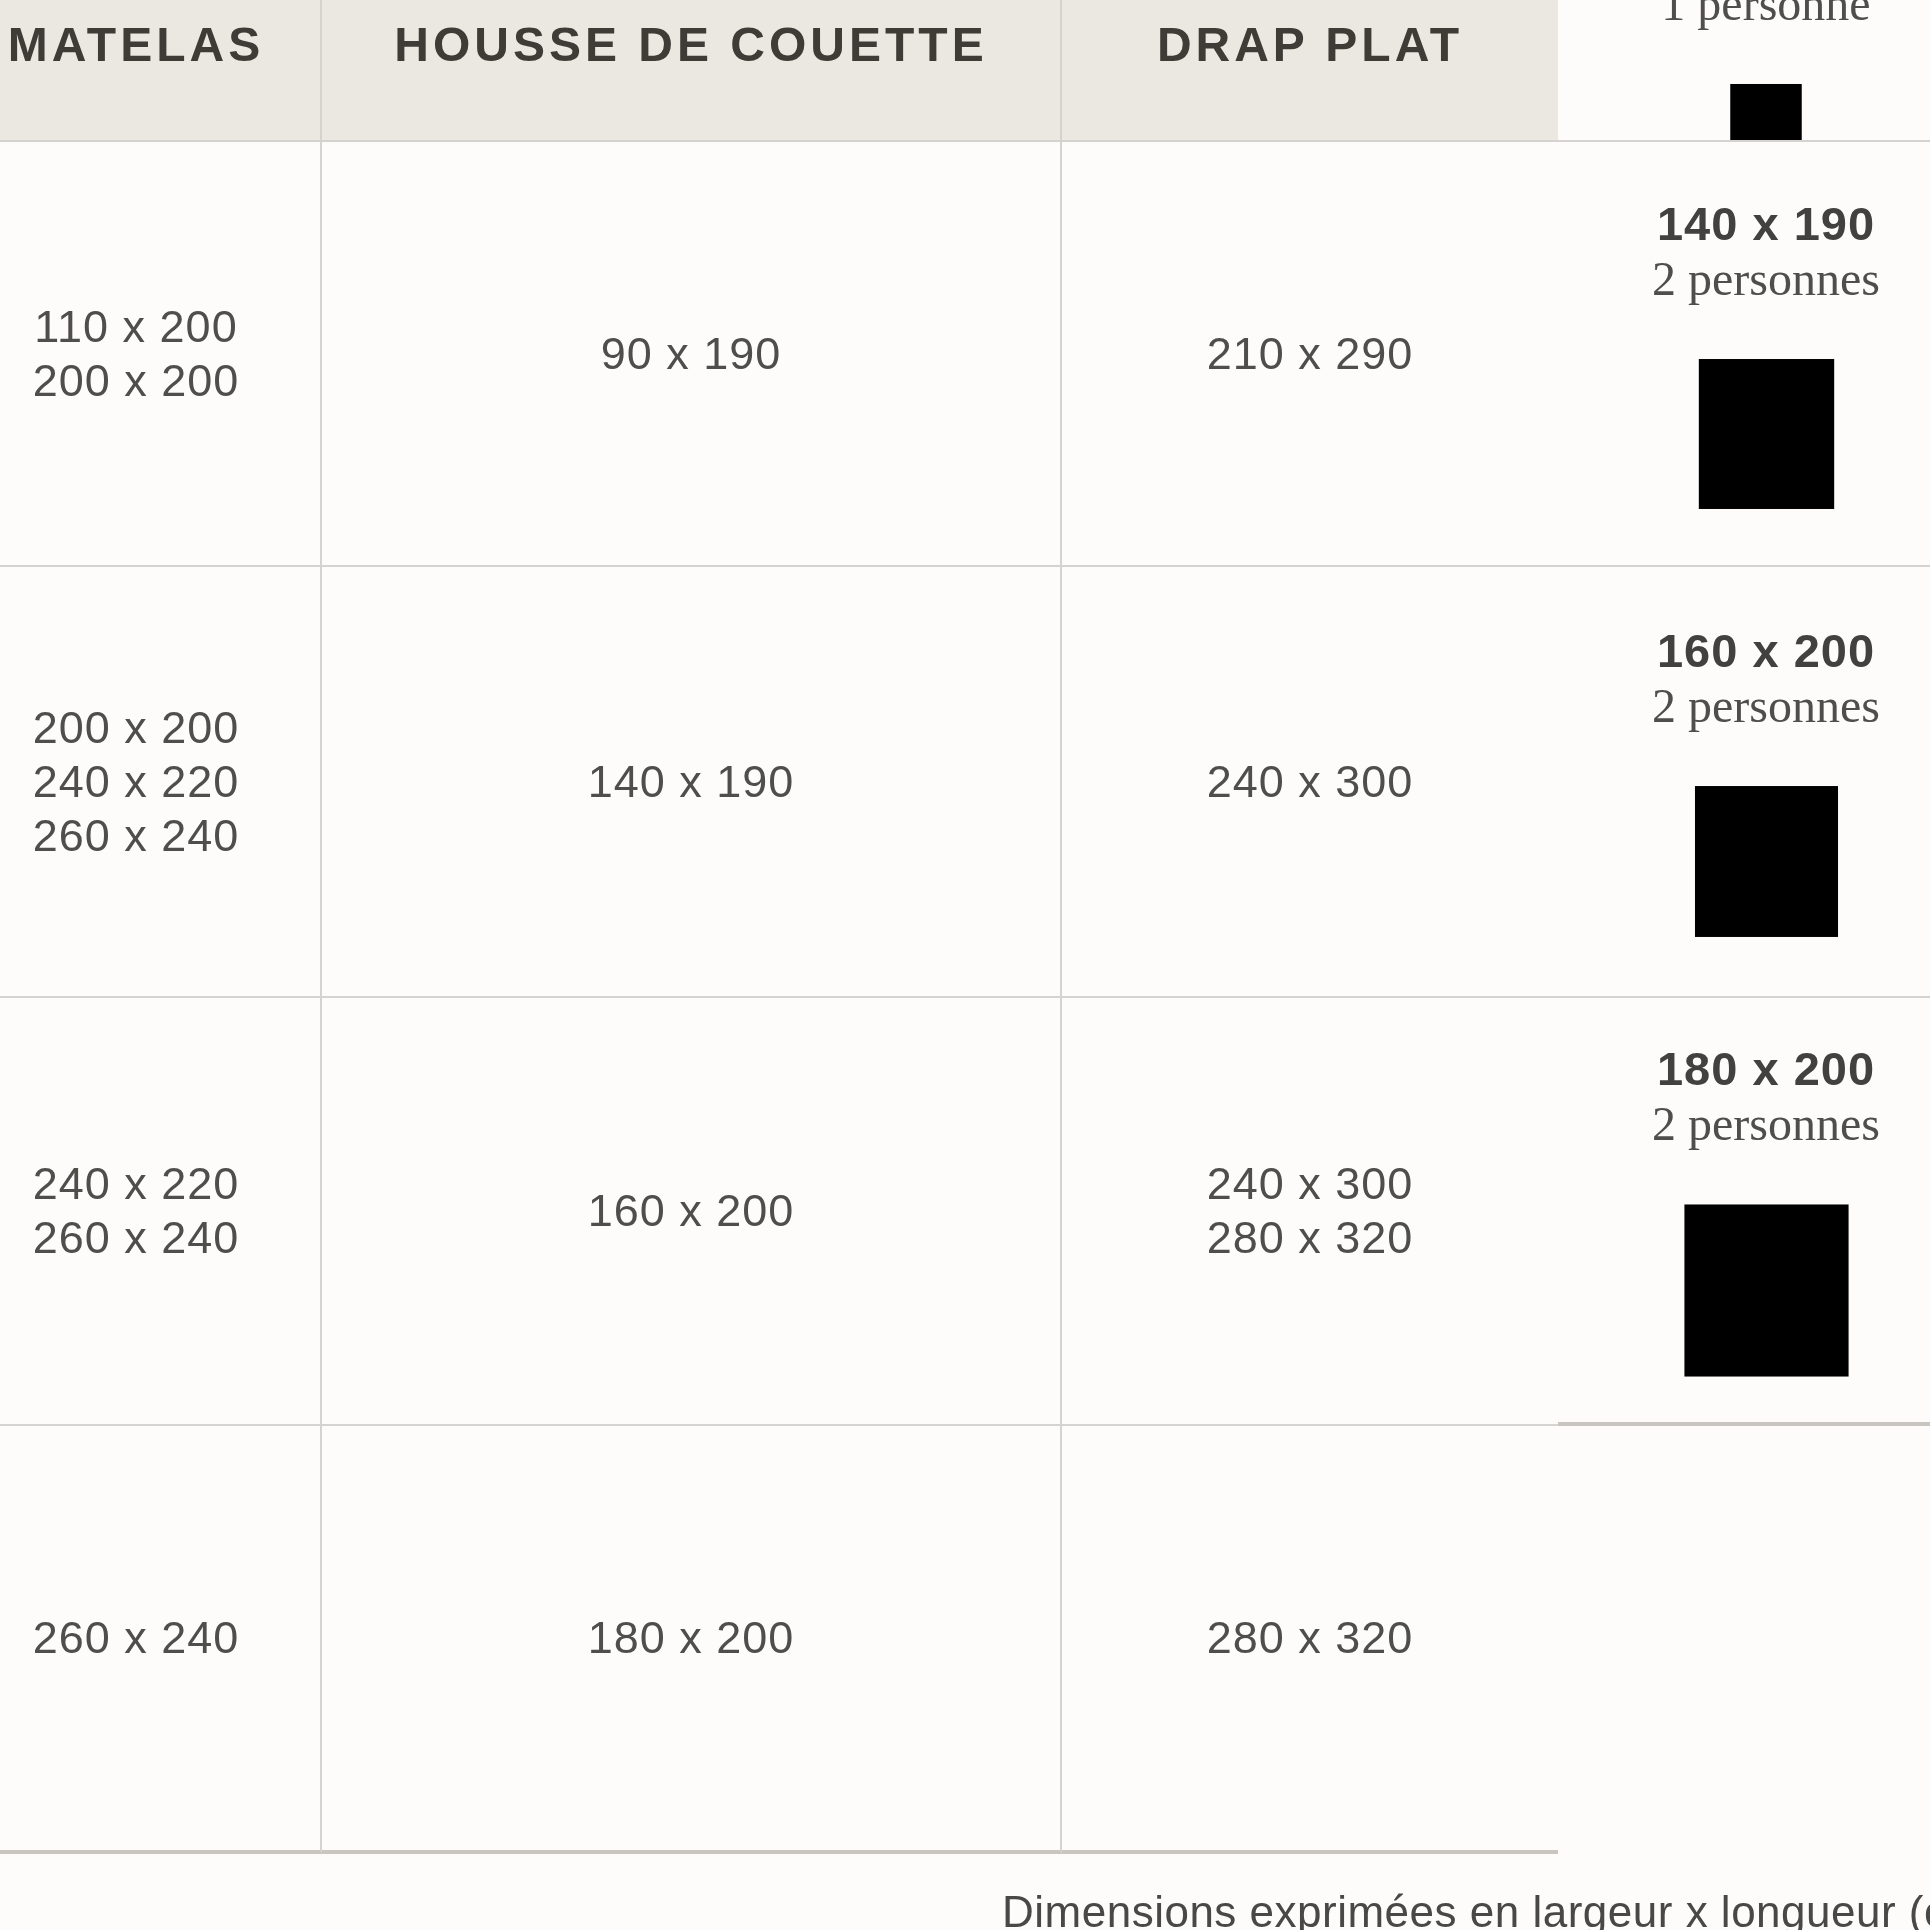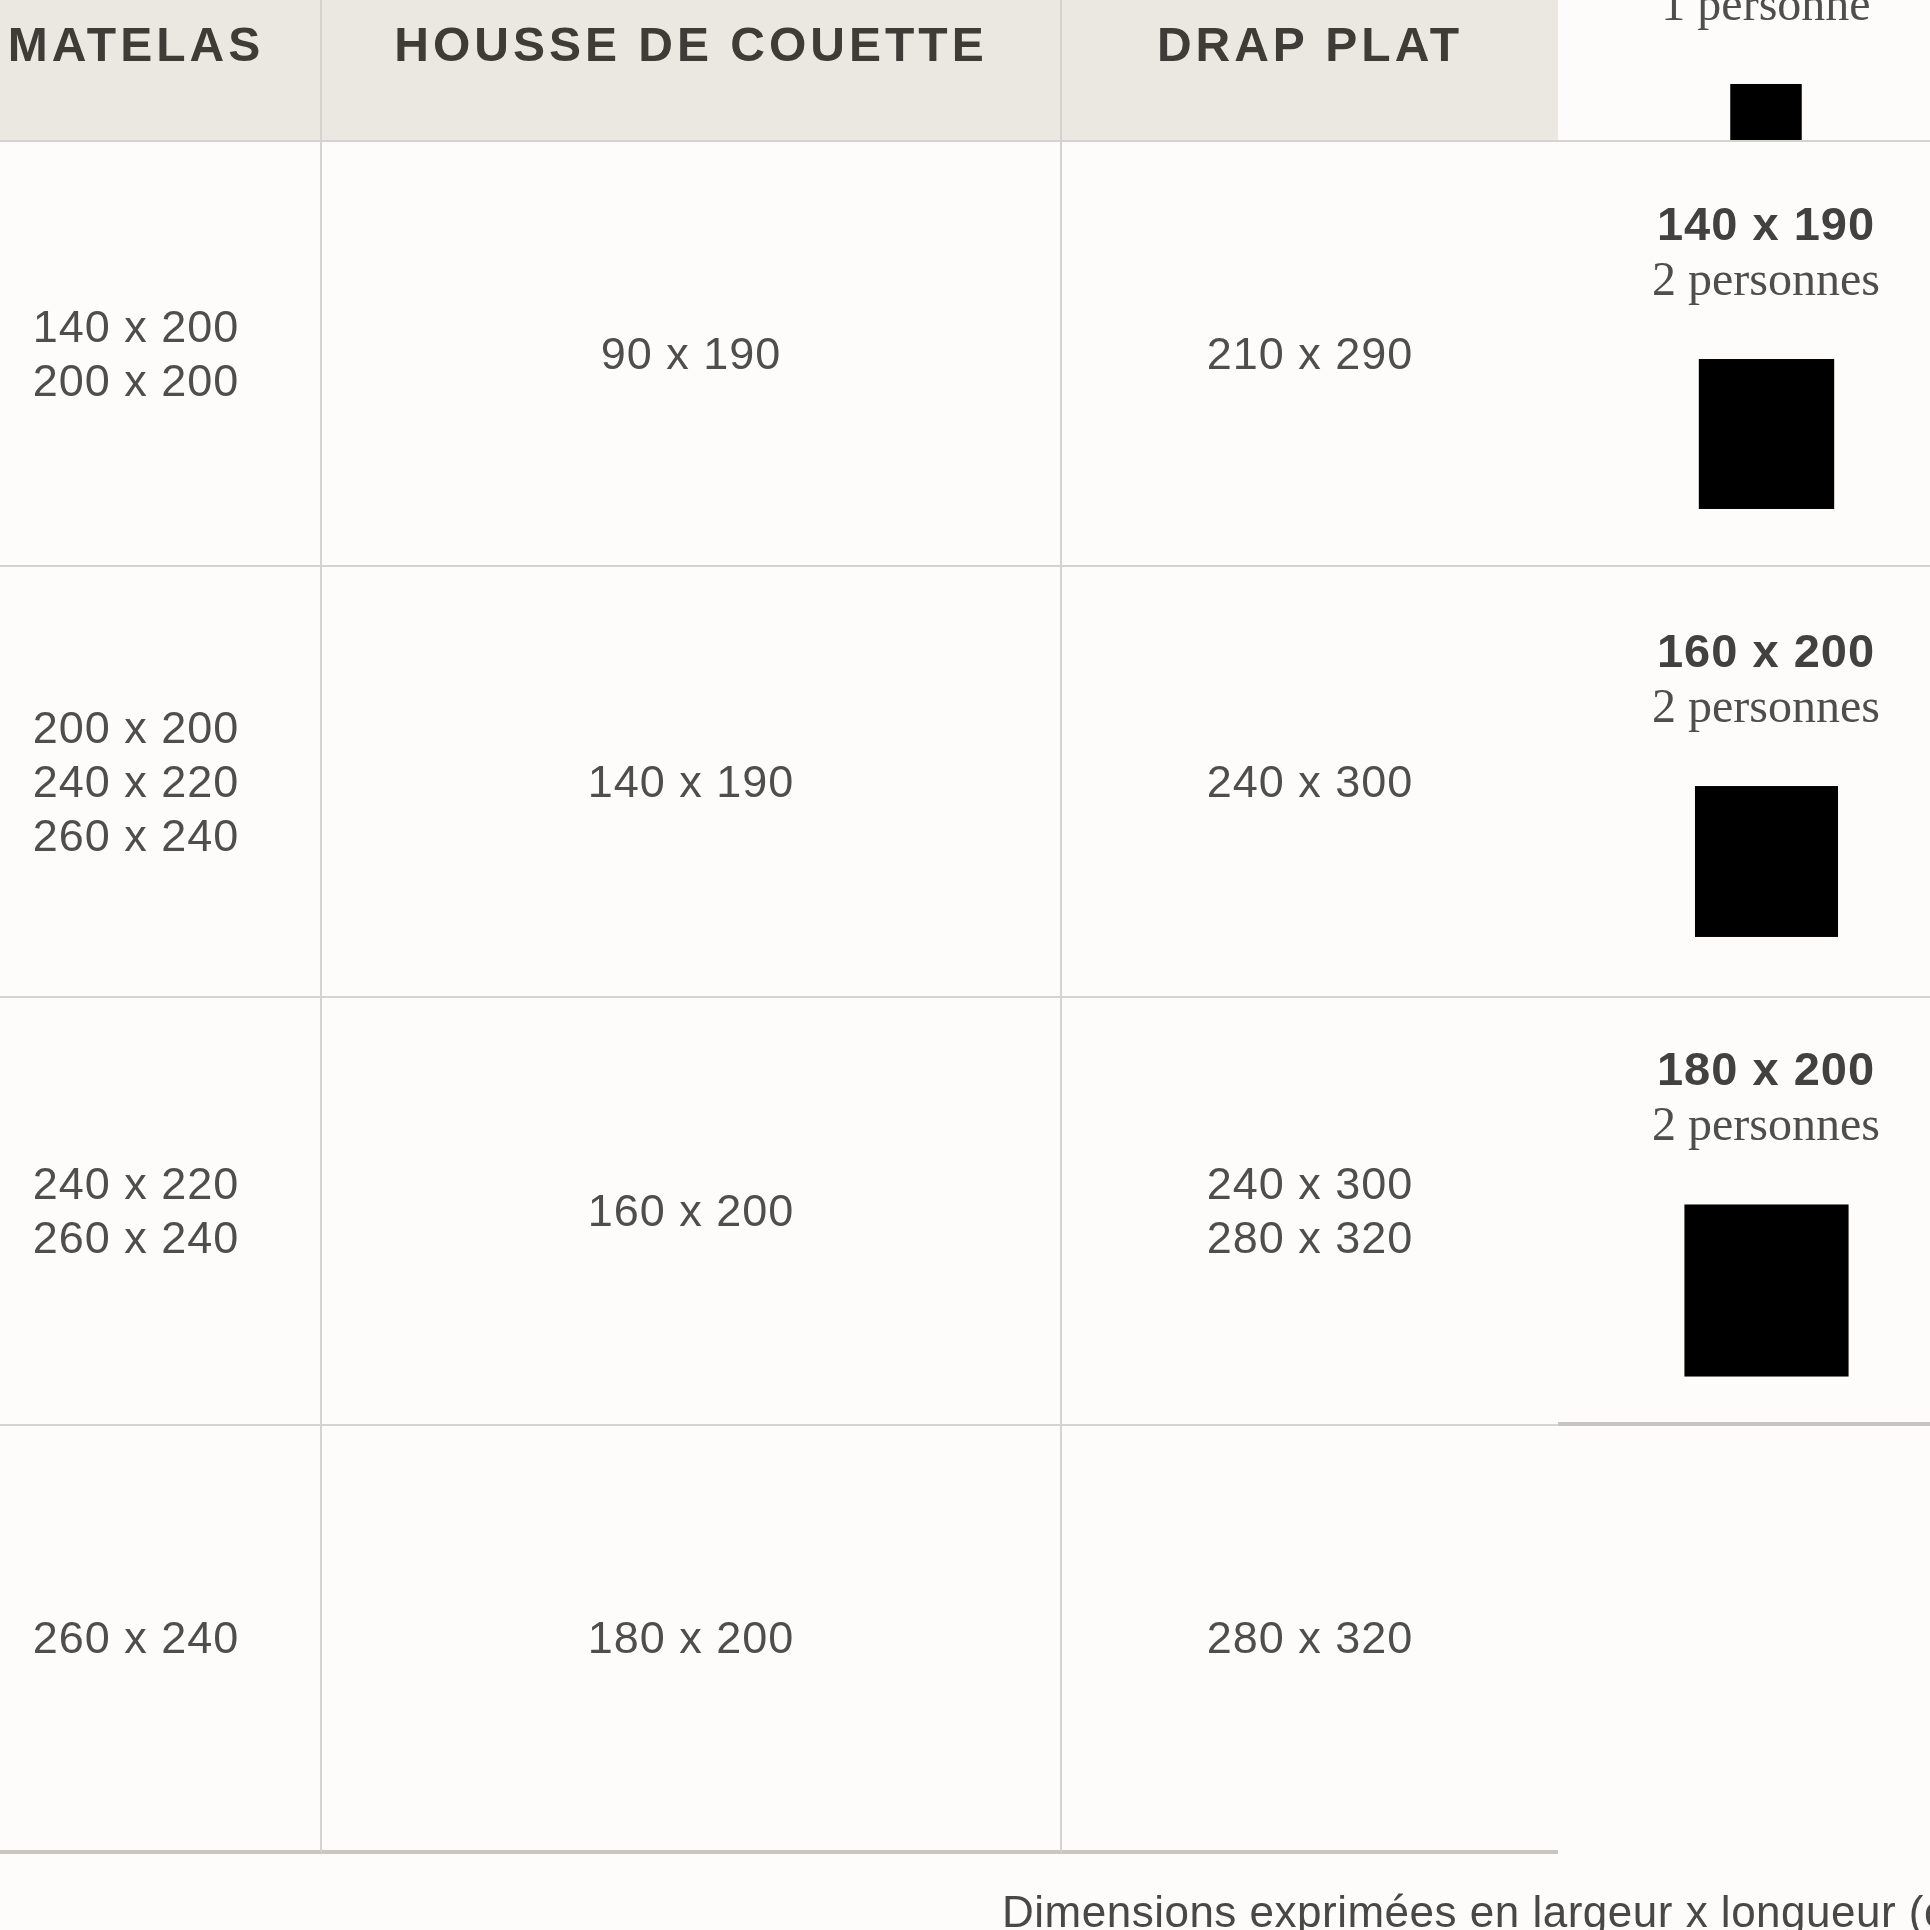--- a/index.html
+++ b/index.html
@@ -132,21 +132,21 @@
     </div>
 
     <div class="cell col1">
       <div class="mattress-size">90 x 190</div>
       <div class="capacity">1 personne</div>
       <svg class="bed-icon" width="78" height="139" viewBox="0 0 78 140">
           <use href="#single-bed"></use>
         </svg>
     </div>
     <div class="cell col2">
-      <div class="size-value">140 x 200</div>
+      <div class="size-value">110 x 200</div>
       <div class="size-value">200 x 200</div>
     </div>
     <div class="cell col3">
       <div class="size-value">90 x 190</div>
     </div>
     <div class="cell col4">
       <div class="size-value">210 x 290</div>
     </div>
 
     <div class="cell col1">

